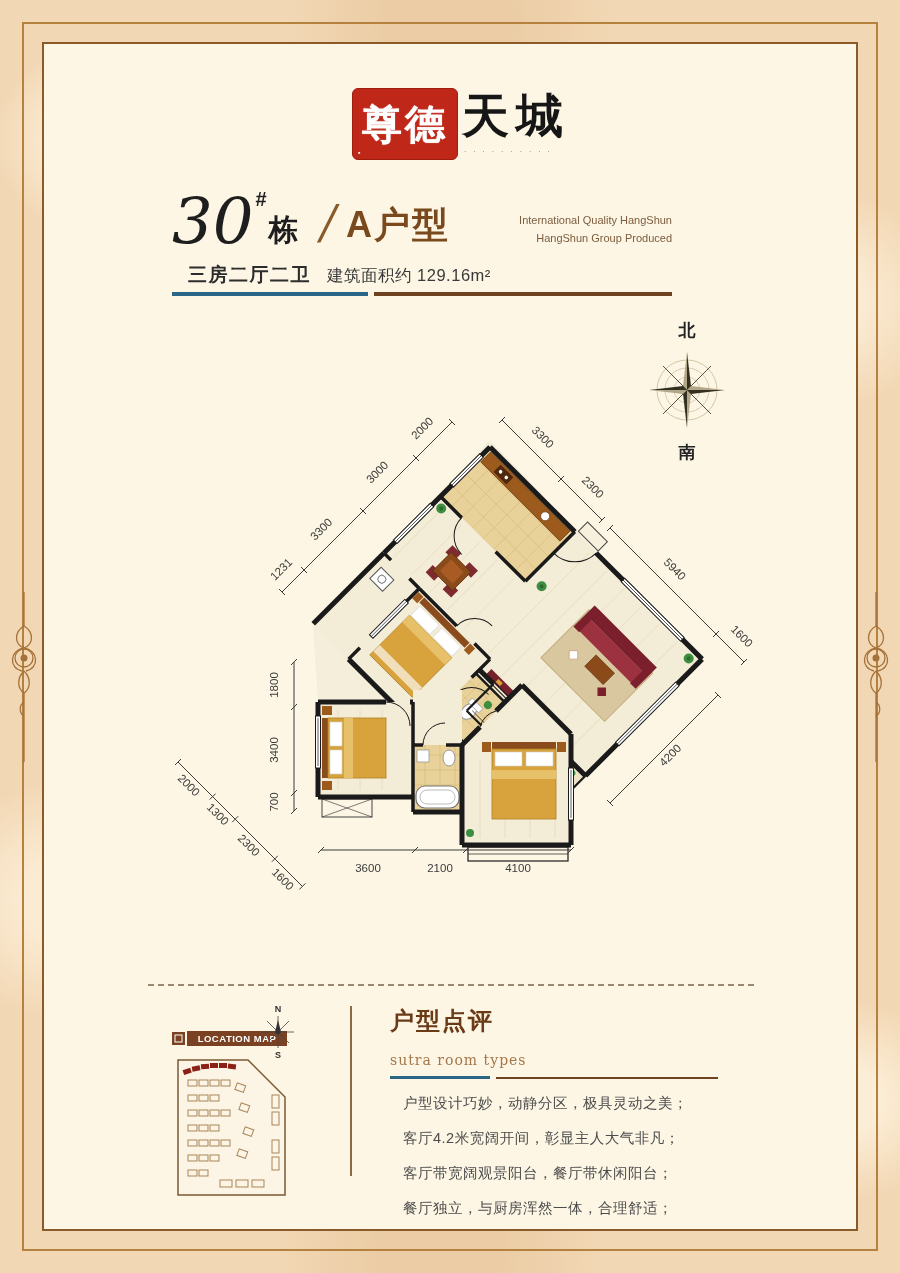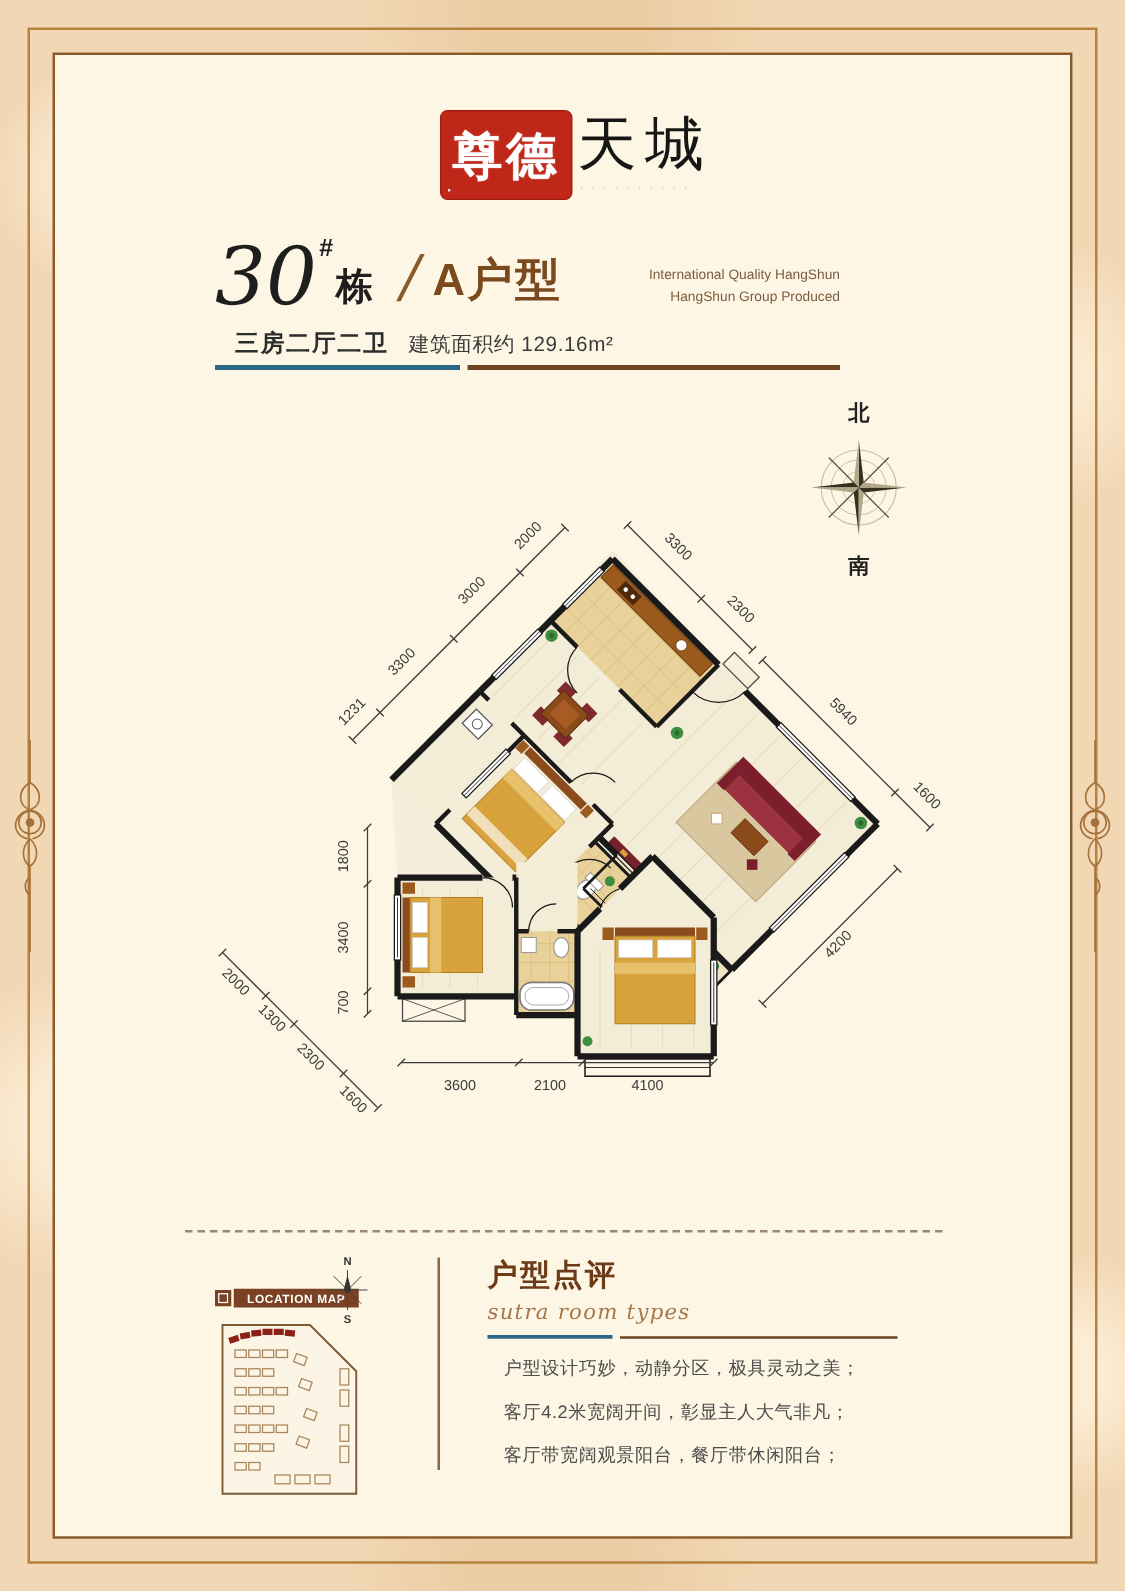--- a/index.html
+++ b/index.html
@@ -15,21 +15,21 @@
       radial-gradient(circle at 440px 1260px, rgba(222,184,135,.35) 0 60px, rgba(222,184,135,0) 160px);}
   .frame1{position:absolute;inset:22px;border:2px solid #b5813f;}
   .frame2{position:absolute;inset:42px;border:2px solid #8a5a28;background:#fdf6e4;}
   .abs{position:absolute;}
   
   .seal{position:absolute;left:352px;top:88px;width:104px;height:70px;background:#bf2718;
         border:1px solid #9e1d0f;border-radius:6px;display:flex;align-items:center;justify-content:center;}
   .seal-text{font-family:"DejaVu Serif",serif;font-weight:bold;font-size:40px;color:#fff;letter-spacing:3px;
         text-shadow:0 0 1px #fff;}
   .seal-mark{position:absolute;left:5px;bottom:3px;font-size:7px;color:#fff;}
-  .wordmark{position:absolute;left:462px;top:92px;font-family:"DejaVu Serif",serif;font-weight:400;
+  .wordmark{position:absolute;left:462px;top:92px;font-family:"DejaVu Serif",serif;font-weight:700;
         font-size:47px;color:#161616;letter-spacing:7px;line-height:1;}
   .logo-tagline{position:absolute;left:464px;top:148px;font-size:7px;color:#8d8678;letter-spacing:2.5px;}
   
   .title-row{position:absolute;left:172px;top:188px;height:78px;white-space:nowrap;}
   .t-num{font-family:"DejaVu Serif",serif;font-style:italic;font-size:64px;font-weight:normal;color:#1e1e1e;line-height:1;}
   .t-hash{font-size:20px;font-weight:bold;color:#1e1e1e;vertical-align:38px;margin-left:2px;}
   .t-dong{font-size:30px;font-weight:bold;color:#1e1e1e;vertical-align:4px;margin-left:2px;}
   .t-slash{font-family:"DejaVu Serif",serif;font-style:italic;font-size:46px;color:#8a5a28;vertical-align:6px;margin:0 10px 0 22px;}
   .t-a{font-family:"DejaVu Serif",serif;font-size:46px;font-weight:bold;color:#7a4a1e;vertical-align:4px;}
   .t-type{font-size:36px;font-weight:bold;color:#7a4a1e;vertical-align:7px;letter-spacing:2px;}
@@ -42,21 +42,21 @@
   .rule-brown{position:absolute;left:374px;top:292px;width:298px;height:4px;background:#6e4322;}
   
   .compass-n,.compass-s{fill:#222;font-size:17px;font-weight:bold;font-family:"Liberation Sans",sans-serif;}
   
   .dimtxt{font-family:"Liberation Sans",sans-serif;font-size:11.5px;fill:#3b3b3b;}
   
   .dashed-sep{position:absolute;left:148px;top:984px;width:606px;border-top:2px dashed #9b8872;}
   .map-divider{position:absolute;left:350px;top:1006px;width:2px;height:170px;background:#8a6a45;}
   .review{position:absolute;left:390px;top:1008px;width:335px;}
   .review-title{font-size:24px;font-weight:bold;color:#6b3a16;letter-spacing:2px;line-height:1.1;}
-  .review-sub{font-family:"DejaVu Serif",serif;font-style:italic;font-size:17px;color:#a5774a;margin-top:6px;letter-spacing:1px;}
+  .review-sub{font-family:"DejaVu Serif",serif;font-size:14px;color:#a5774a;margin-top:18px;letter-spacing:1px;}
   .review-rule{margin-top:8px;height:4px;position:relative;}
   .rr-teal{position:absolute;left:0;top:0;width:100px;height:3px;background:#2a6686;}
   .rr-brown{position:absolute;left:106px;top:1px;width:222px;height:2px;background:#6e4322;}
   .review-lines{margin-top:12px;}
   .review-lines p{margin:13px;font-size:14.5px;color:#4c4c4c;line-height:21.8px;letter-spacing:.5px;}
   .maptxt{font-size:9.5px;font-weight:bold;fill:#fff;letter-spacing:.5px;font-family:"Liberation Sans",sans-serif;}
   .mapns{font-size:9px;font-weight:bold;fill:#333;font-family:"Liberation Sans",sans-serif;}
 </style>
 </head>
 <body>
@@ -426,16 +426,17 @@
     <div class="review-title">户型点评</div>
     <div class="review-sub">sutra room types</div>
     <div class="review-rule">
       <span class="rr-teal"></span>
       <span class="rr-brown"></span>
     </div>
     <div class="review-lines">
       <p>户型设计巧妙，动静分区，极具灵动之美；</p>
       <p>客厅4.2米宽阔开间，彰显主人大气非凡；</p>
       <p>客厅带宽阔观景阳台，餐厅带休闲阳台；</p>
+      <p>餐厅独立，与厨房浑然一体，合理舒适；</p>
     </div>
   </div>
 
 </div>
 
 </body></html>

